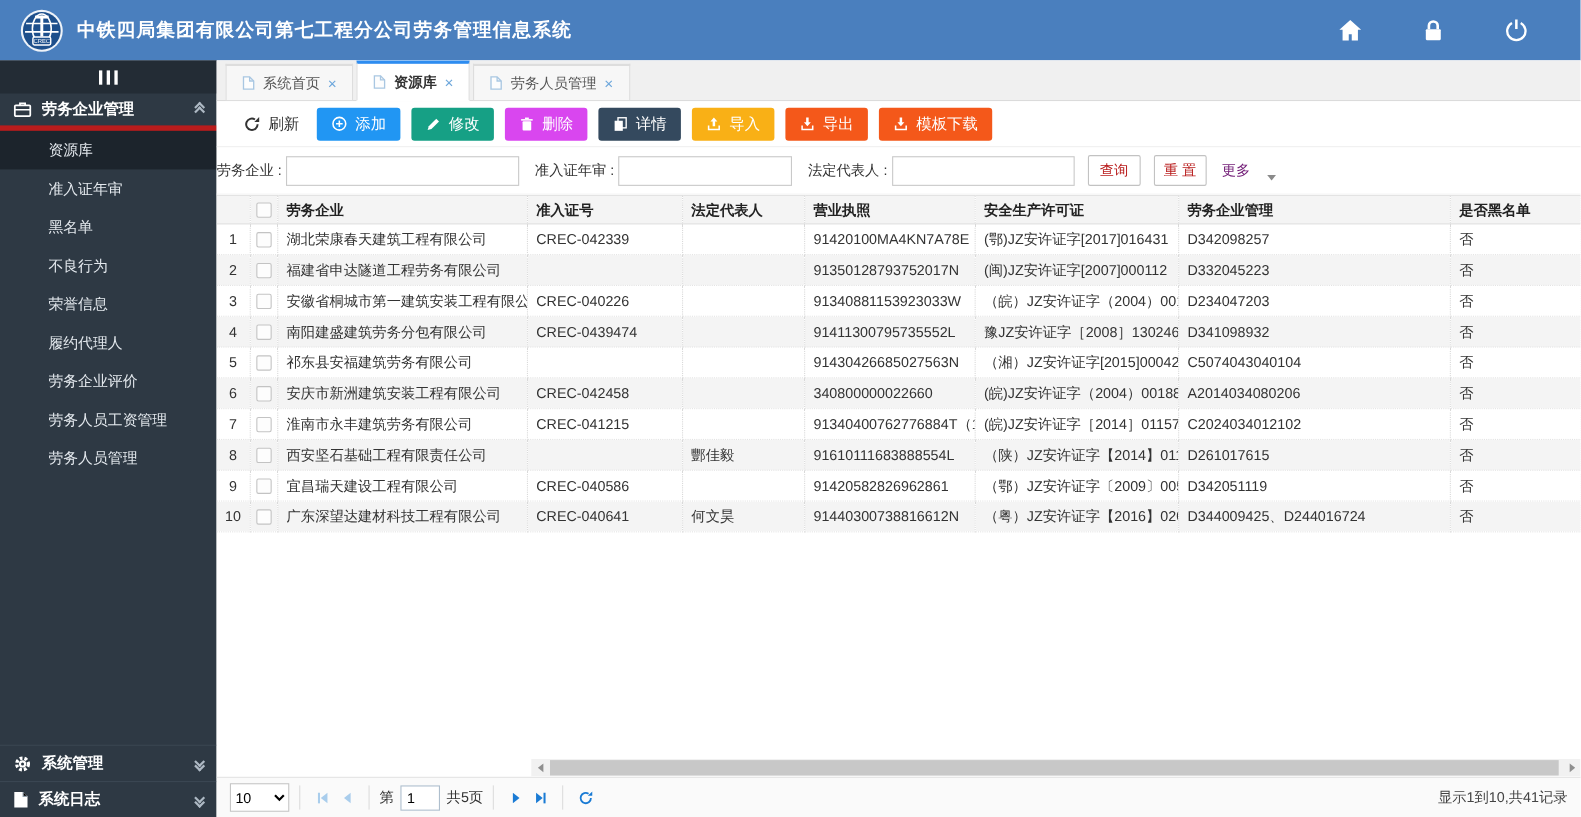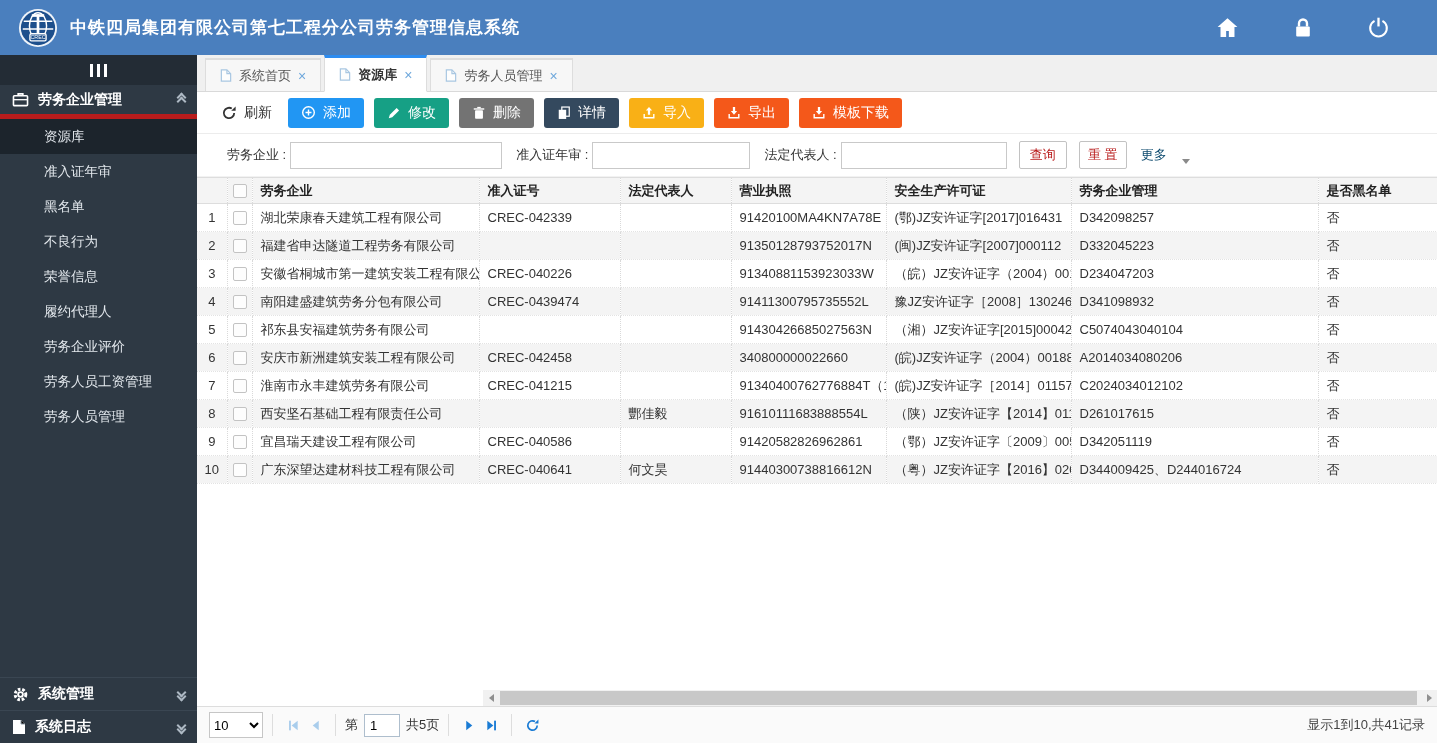--- a/index.html
+++ b/index.html
@@ -38,33 +38,33 @@
   .tab{height:33px;display:flex;align-items:center;gap:7px;padding:0 14px;background:#f7f7f7;border:1px solid #ddd;border-bottom:none;margin-right:3px;font-size:13px;color:#555;cursor:pointer;border-top:2px solid #ddd}
   .tab.active{background:#fff;height:37px;border-top:3px solid #2d8cf0;color:#333;font-weight:bold;margin-bottom:-1px;border-bottom:1px solid #fff}
   .tab .x{color:#6fa8dc;font-size:14px;font-weight:normal;cursor:pointer;line-height:1}
 
   
   .toolbar{height:42px;display:flex;align-items:center;gap:10px;padding-left:18px;border-bottom:1px solid #ececec;background:#fff}
   .tbtn{height:30px;display:inline-flex;align-items:center;gap:7px;padding:0 13px;border:none;border-radius:3px;color:#fff;font-size:14px;cursor:pointer;font-family:inherit}
   .tbtn.plain{background:transparent;color:#333;padding:0 6px}
   .tbtn.add{background:#2196f3}
   .tbtn.edit{background:#16a085}
-  .tbtn.del{background:#737373}
+  .tbtn.del{background:#d946ef}
   .tbtn.detail{background:#34495e}
   .tbtn.import{background:#f9b016}
   .tbtn.export{background:#f4581a}
 
   
-  .searchbar{height:43px;display:flex;align-items:center;padding-left:30px;background:#fff;border-bottom:1px solid #f2f2f2}
+  .searchbar{height:43px;display:flex;align-items:center;background:#fff;border-bottom:1px solid #f2f2f2}
   .sfield{display:flex;align-items:center;margin-right:14px}
   .sfield label{margin-right:4px;color:#333}
   .sfield input{height:27px;border:1px solid #c9c9c9;padding:0 6px;font-family:inherit;font-size:13px}
   .in1{width:212px}.in2{width:158px}.in3{width:166px}
   .sbtn{height:28px;min-width:48px;background:#fff;border:1px solid #c2c2c2;border-radius:2px;font-size:13px;color:#b91c1c;cursor:pointer;margin-left:12px;font-family:inherit}
-  .more{margin-left:14px;color:#0c4a6e;cursor:pointer;display:flex;align-items:flex-end;gap:15px}
+  .more{margin-left:14px;color:#701a75;cursor:pointer;display:flex;align-items:flex-end;gap:15px}
   .caret{display:inline-block;width:0;height:0;border-left:4px solid transparent;border-right:4px solid transparent;border-top:5px solid #8a8a8a}
 
   
   .grid{position:relative;flex:1;overflow:hidden;background:#fff}
   table{border-collapse:collapse;table-layout:fixed;width:1240px}
   th,td{padding:0 8px;height:28px;font-size:13px;text-align:left;white-space:nowrap;overflow:hidden;border-right:1px dotted #d9d9d9}
   thead th{height:26px;background:#f4f4f4;border-top:1px solid #ddd;border-bottom:1px solid #ddd;font-weight:bold;color:#222}
   tbody td{border-bottom:1px dotted #e3e3e3;color:#333}
   tbody tr.even td{background:#f4f4f4}
   .c-idx{text-align:center;padding:0 2px}

